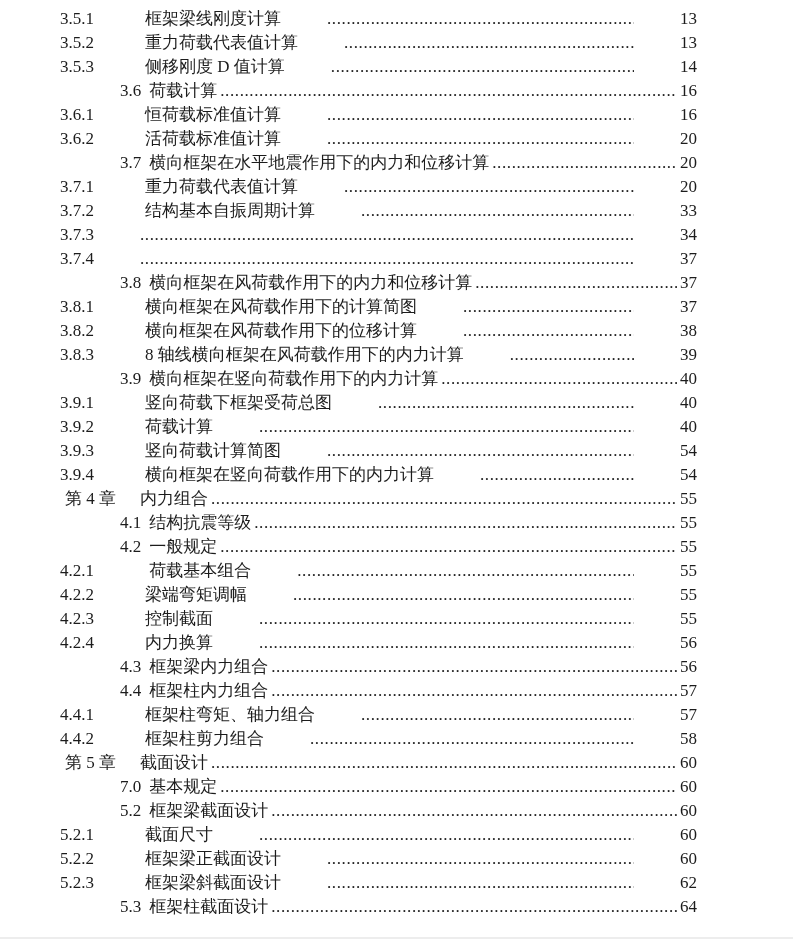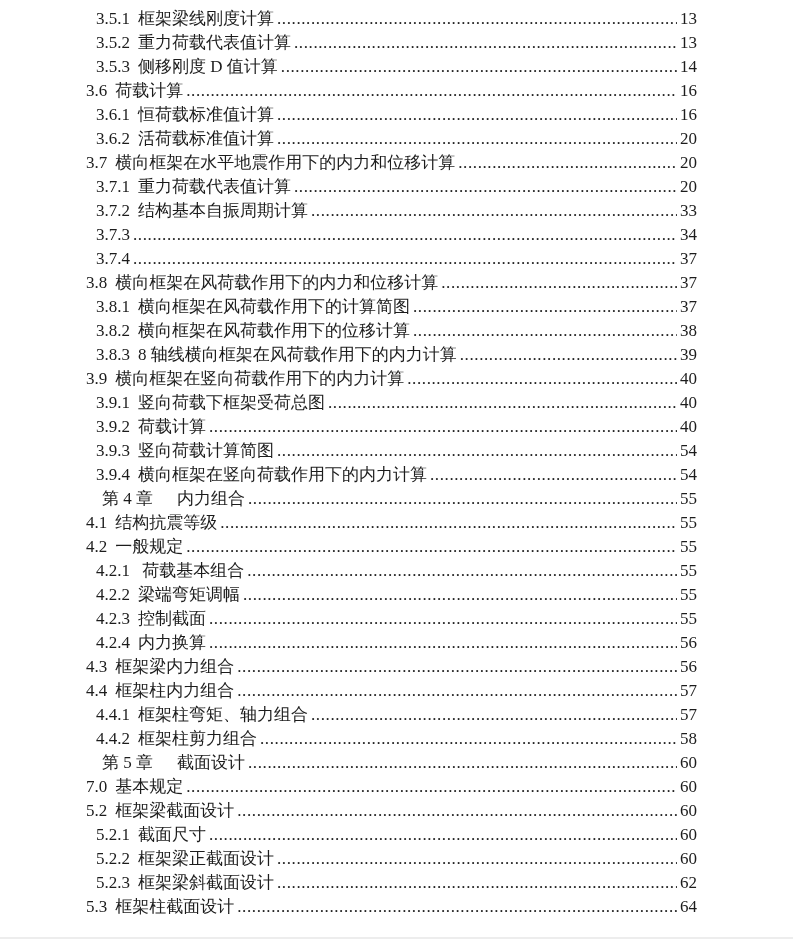--- a/index.html
+++ b/index.html
@@ -26,23 +26,23 @@
     padding: 7px 96px 0 0;
   }
   .toc-row {
     display: flex;
     align-items: baseline;
     height: 24px;
     line-height: 24px;
     font-size: 17px;
     white-space: nowrap;
   }
-  .level-0 { padding-left: 102px; }
-  .level-1 { padding-left: 86px; }
-  .level-2 { padding-left: 96px; }
+  .level-0 { padding-left: 65px; }
+  .level-1 { padding-left: 86px; margin-left: 34px; }
+  .level-2 { padding-left: 60px; gap: 43px; }
   .num   { white-space: pre; }
   .title { margin-left: 8px; white-space: pre; }
   .chapter .title { margin-left: 24px; }
   .leader {
     flex: 1 1 0;
     overflow: hidden;
     margin-left: 3px;
     letter-spacing: 0.6px;
     color: #222222;
   }

